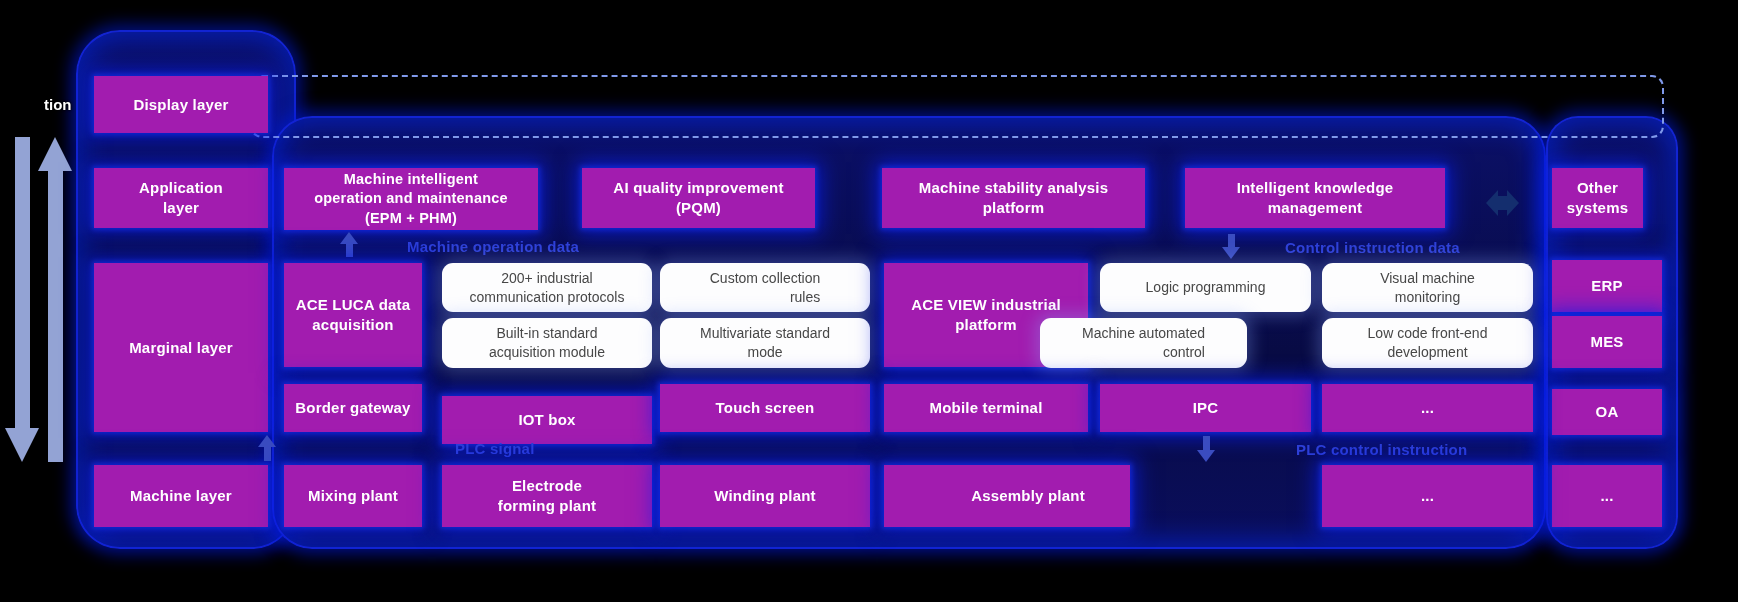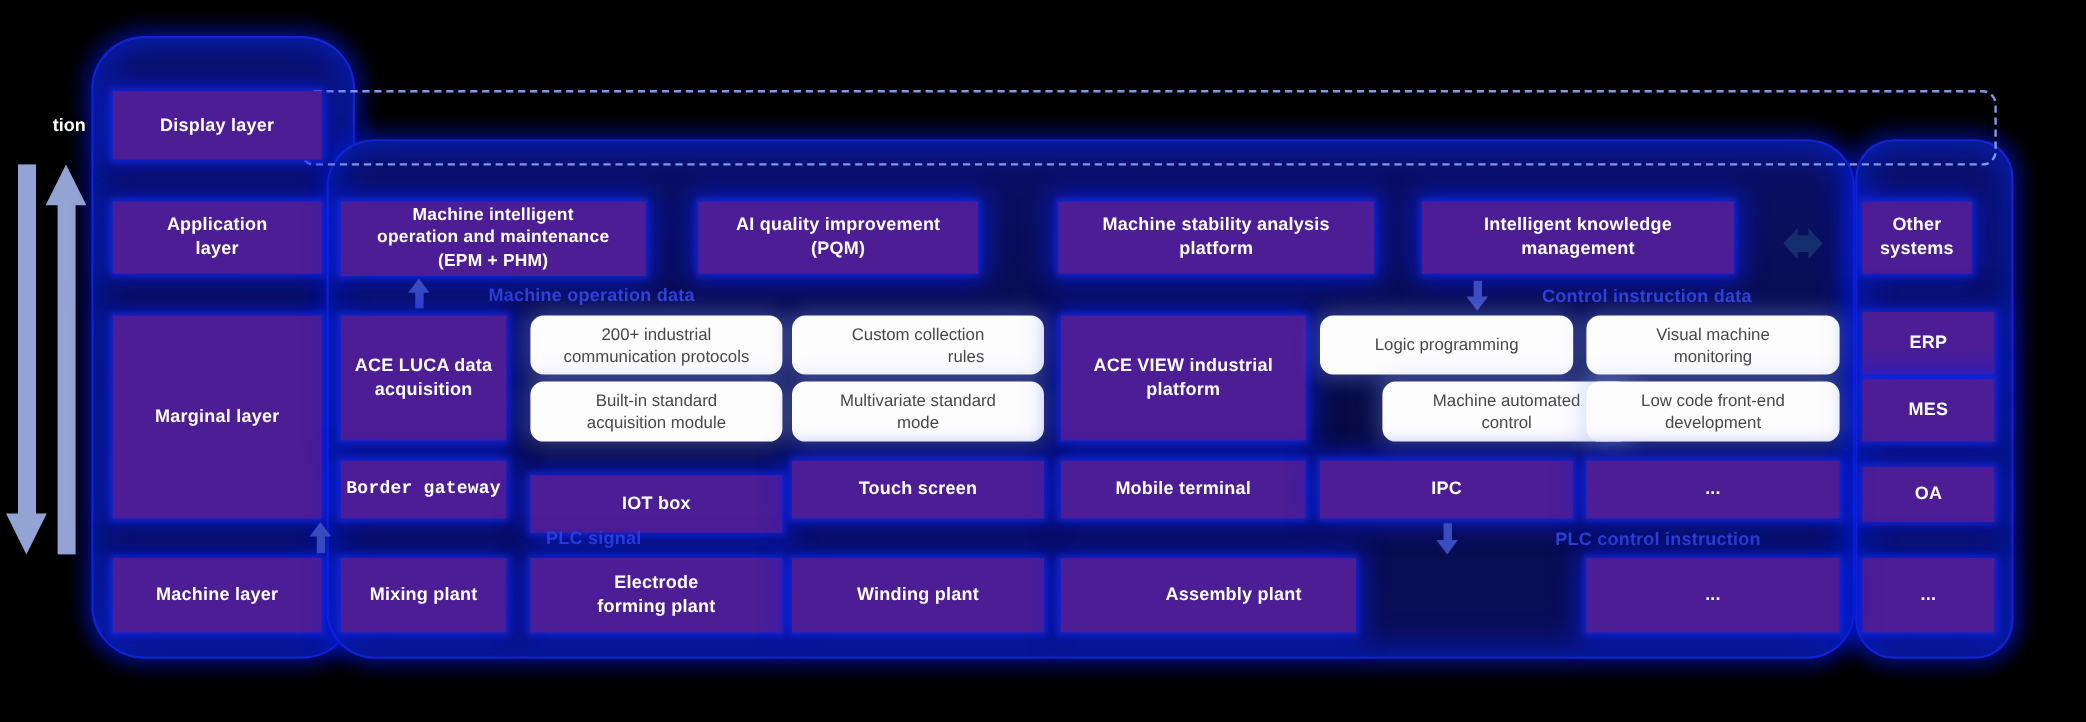--- a/index.html
+++ b/index.html
@@ -7,21 +7,21 @@
     position:relative;width:1738px;height:602px;background:#000;overflow:hidden;
     font-family:"Liberation Sans","DejaVu Sans",sans-serif;
   }
   .panel{
     position:absolute;border-radius:44px;
     background:linear-gradient(180deg,#0b1068 0%,#080b44 55%,#0a0e5c 100%);
     border:2px solid rgba(20,40,230,0.85);
     box-shadow:0 0 16px 6px rgba(0,25,220,0.55), inset 0 0 26px 8px rgba(0,45,255,0.45);
   }
   .bx{
-    position:absolute;background:#4c1d95;color:#fff;font-weight:700;font-size:15px;
+    position:absolute;background:#a21caf;color:#fff;font-weight:700;font-size:15px;
     line-height:1.32;display:flex;align-items:center;justify-content:center;text-align:center;
     white-space:pre-line;letter-spacing:.2px;
     box-shadow:0 0 20px 6px rgba(10,30,235,0.70), 0 0 5px 2px rgba(40,70,255,0.55);
   }
   .chip{
     position:absolute;background:#fdfdfe;color:#474747;font-weight:400;font-size:14px;
     line-height:1.35;display:flex;align-items:center;justify-content:center;text-align:center;
     white-space:pre-line;border-radius:11px;
     box-shadow:0 0 16px 5px rgba(140,170,255,0.30);
   }
@@ -91,33 +91,33 @@
 communication protocols</div>
   <div class="chip" style="left:442px;top:318px;width:210px;height:50px;">Built-in standard
 acquisition module</div>
   <div class="chip" style="left:660px;top:263px;width:210px;height:49px;text-align:right;">Custom collection
 rules</div>
   <div class="chip" style="left:660px;top:318px;width:210px;height:50px;">Multivariate standard
 mode</div>
   <div class="bx" style="left:884px;top:263px;width:204px;height:104px;">ACE VIEW industrial
 platform</div>
   <div class="chip" style="left:1100px;top:263px;width:211px;height:49px;">Logic programming</div>
-  <div class="chip" style="left:1152px;top:318px;width:207px;height:50px;">Machine automated
+  <div class="chip" style="left:1040px;top:318px;width:207px;height:50px;text-align:right;">Machine automated
 control</div>
   <div class="chip" style="left:1322px;top:263px;width:211px;height:49px;">Visual machine
 monitoring</div>
   <div class="chip" style="left:1322px;top:318px;width:211px;height:50px;">Low code front-end
 development</div>
 
   <div class="bx" style="left:1552px;top:260px;width:110px;height:52px;">ERP</div>
   <div class="bx" style="left:1552px;top:316px;width:110px;height:52px;">MES</div>
   <div class="bx" style="left:1552px;top:389px;width:110px;height:46px;">OA</div>
   <div class="bx" style="left:1552px;top:465px;width:110px;height:62px;">...</div>
 
-  <div class="bx" style="left:284px;top:384px;width:138px;height:48px;font-family:Liberation Mono, monospace;">Border gateway</div>
+  <div class="bx" style="left:284px;top:384px;width:138px;height:48px;">Border gateway</div>
   <div class="bx" style="left:442px;top:396px;width:210px;height:48px;">IOT box</div>
   <div class="bx" style="left:660px;top:384px;width:210px;height:48px;">Touch screen</div>
   <div class="bx" style="left:884px;top:384px;width:204px;height:48px;">Mobile terminal</div>
   <div class="bx" style="left:1100px;top:384px;width:211px;height:48px;">IPC</div>
   <div class="bx" style="left:1322px;top:384px;width:211px;height:48px;">...</div>
 
   <div class="shape" style="left:258px;top:435px;border-left:9px solid transparent;border-right:9px solid transparent;border-bottom:12px solid #3a4cc0;"></div>
   <div class="rect" style="left:264px;top:446px;width:7px;height:15px;background:#3a4cc0;"></div>
   <div class="flabel" style="left:455px;top:440px;">PLC signal</div>
 

